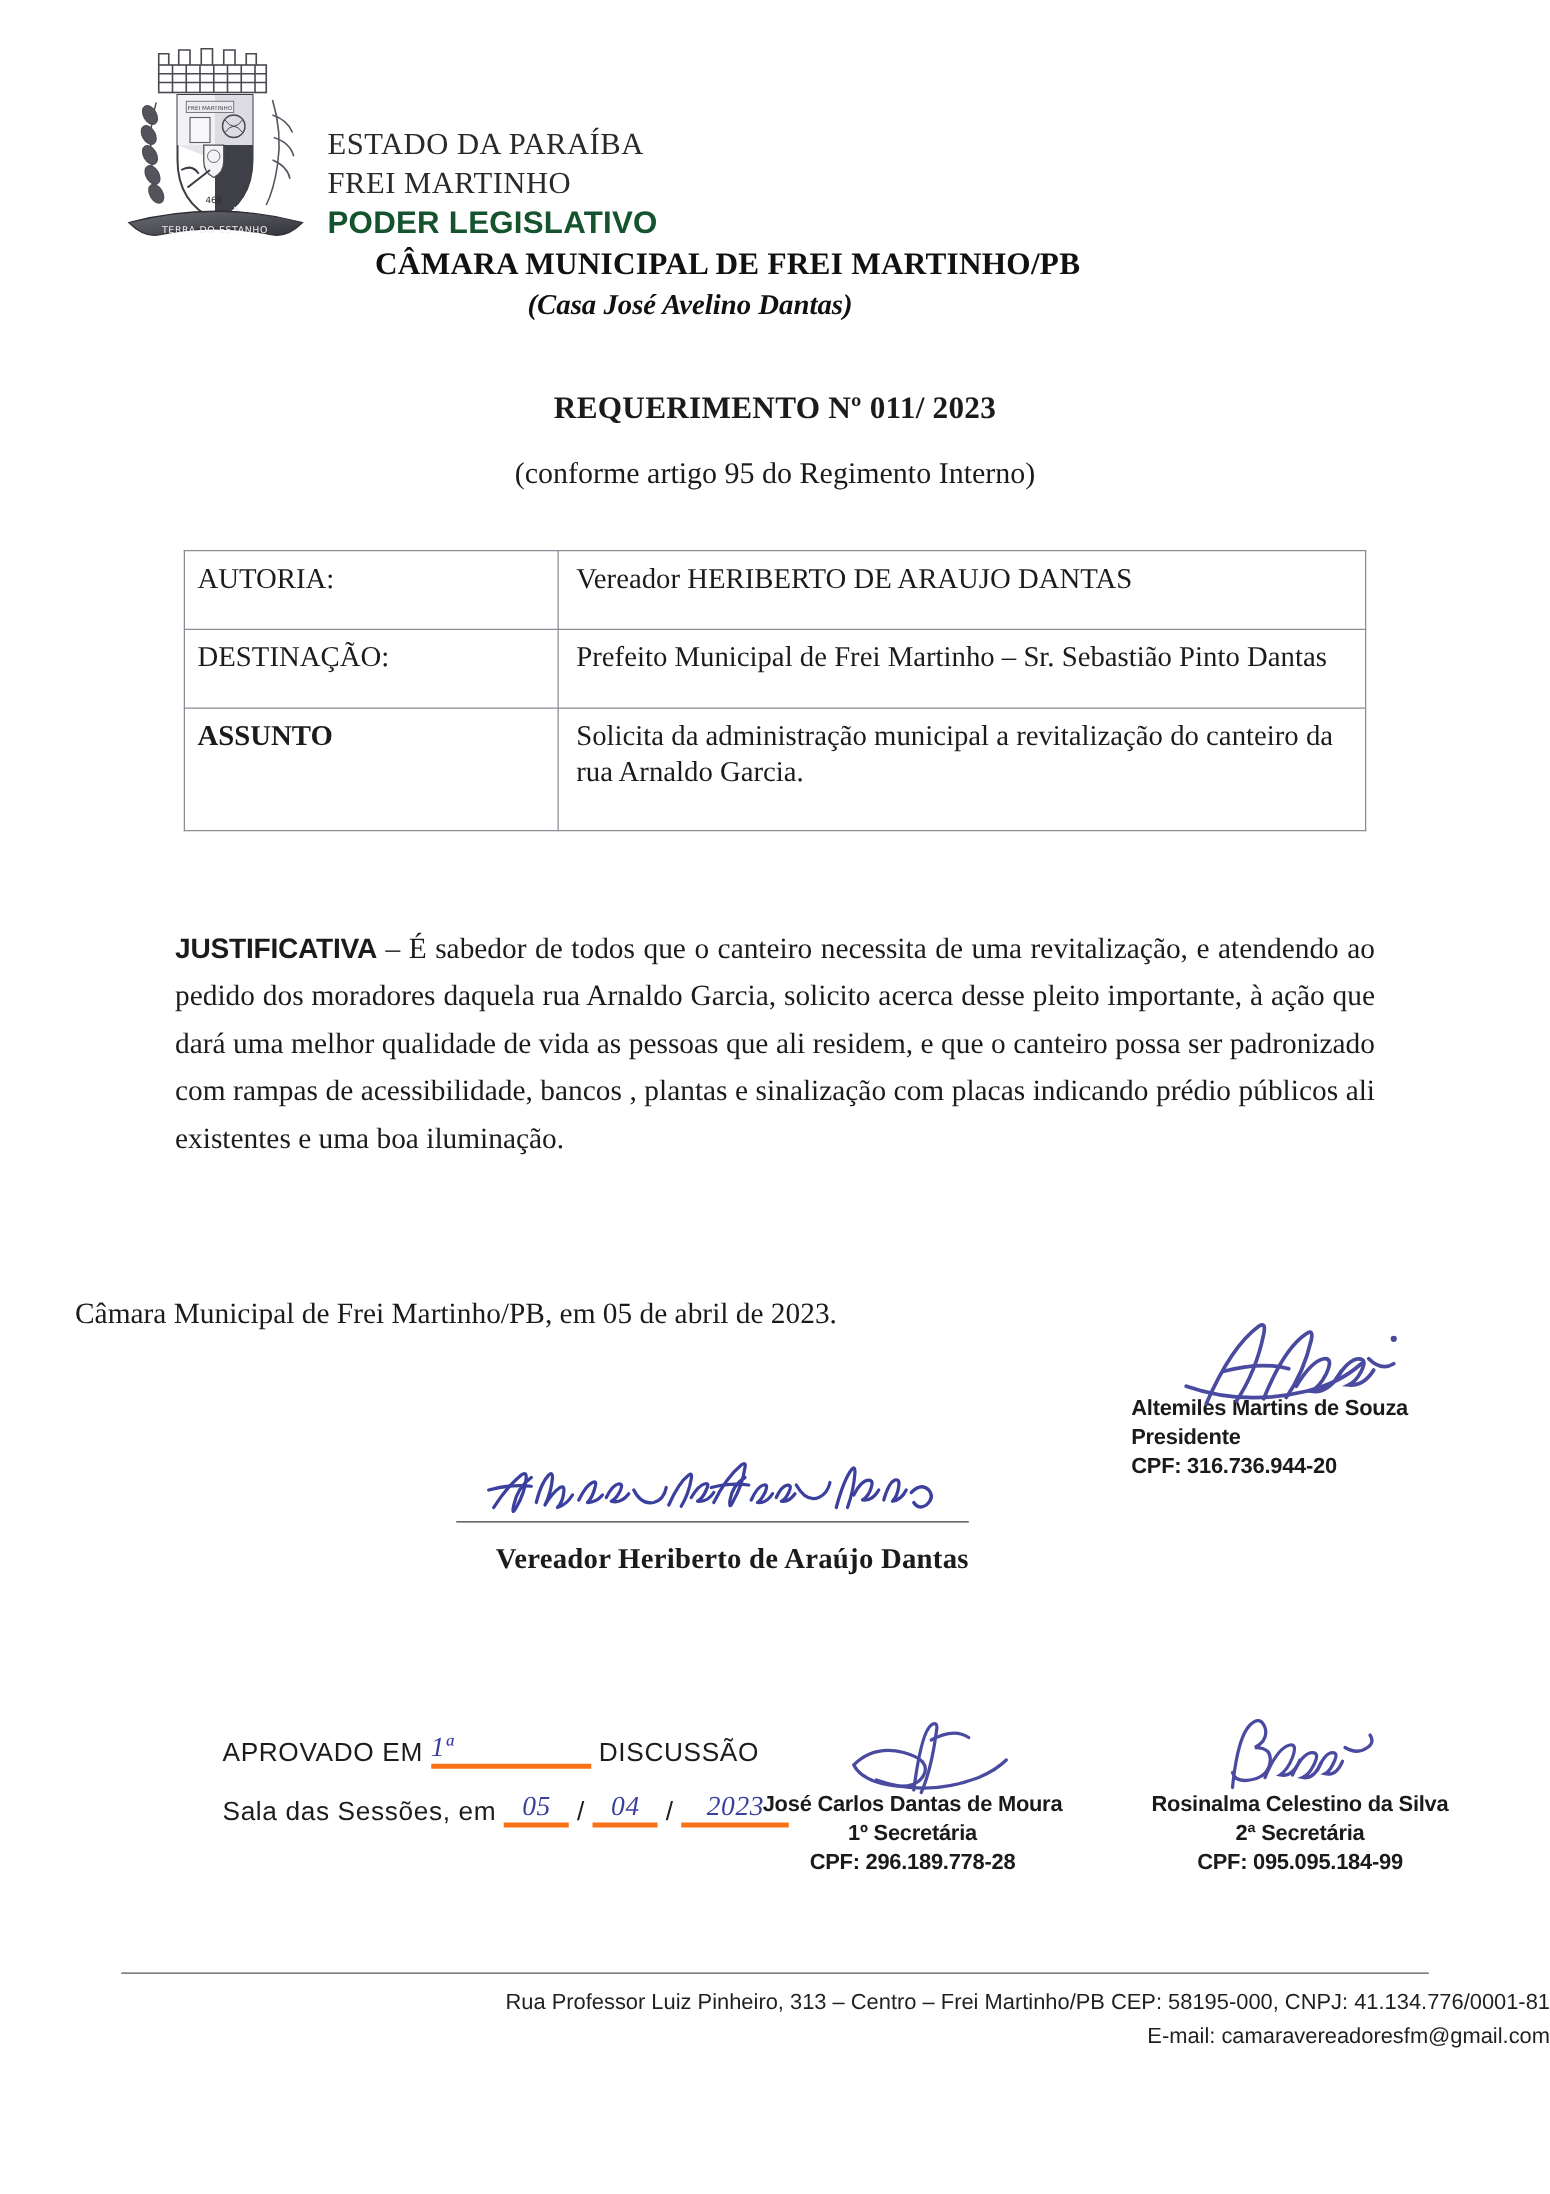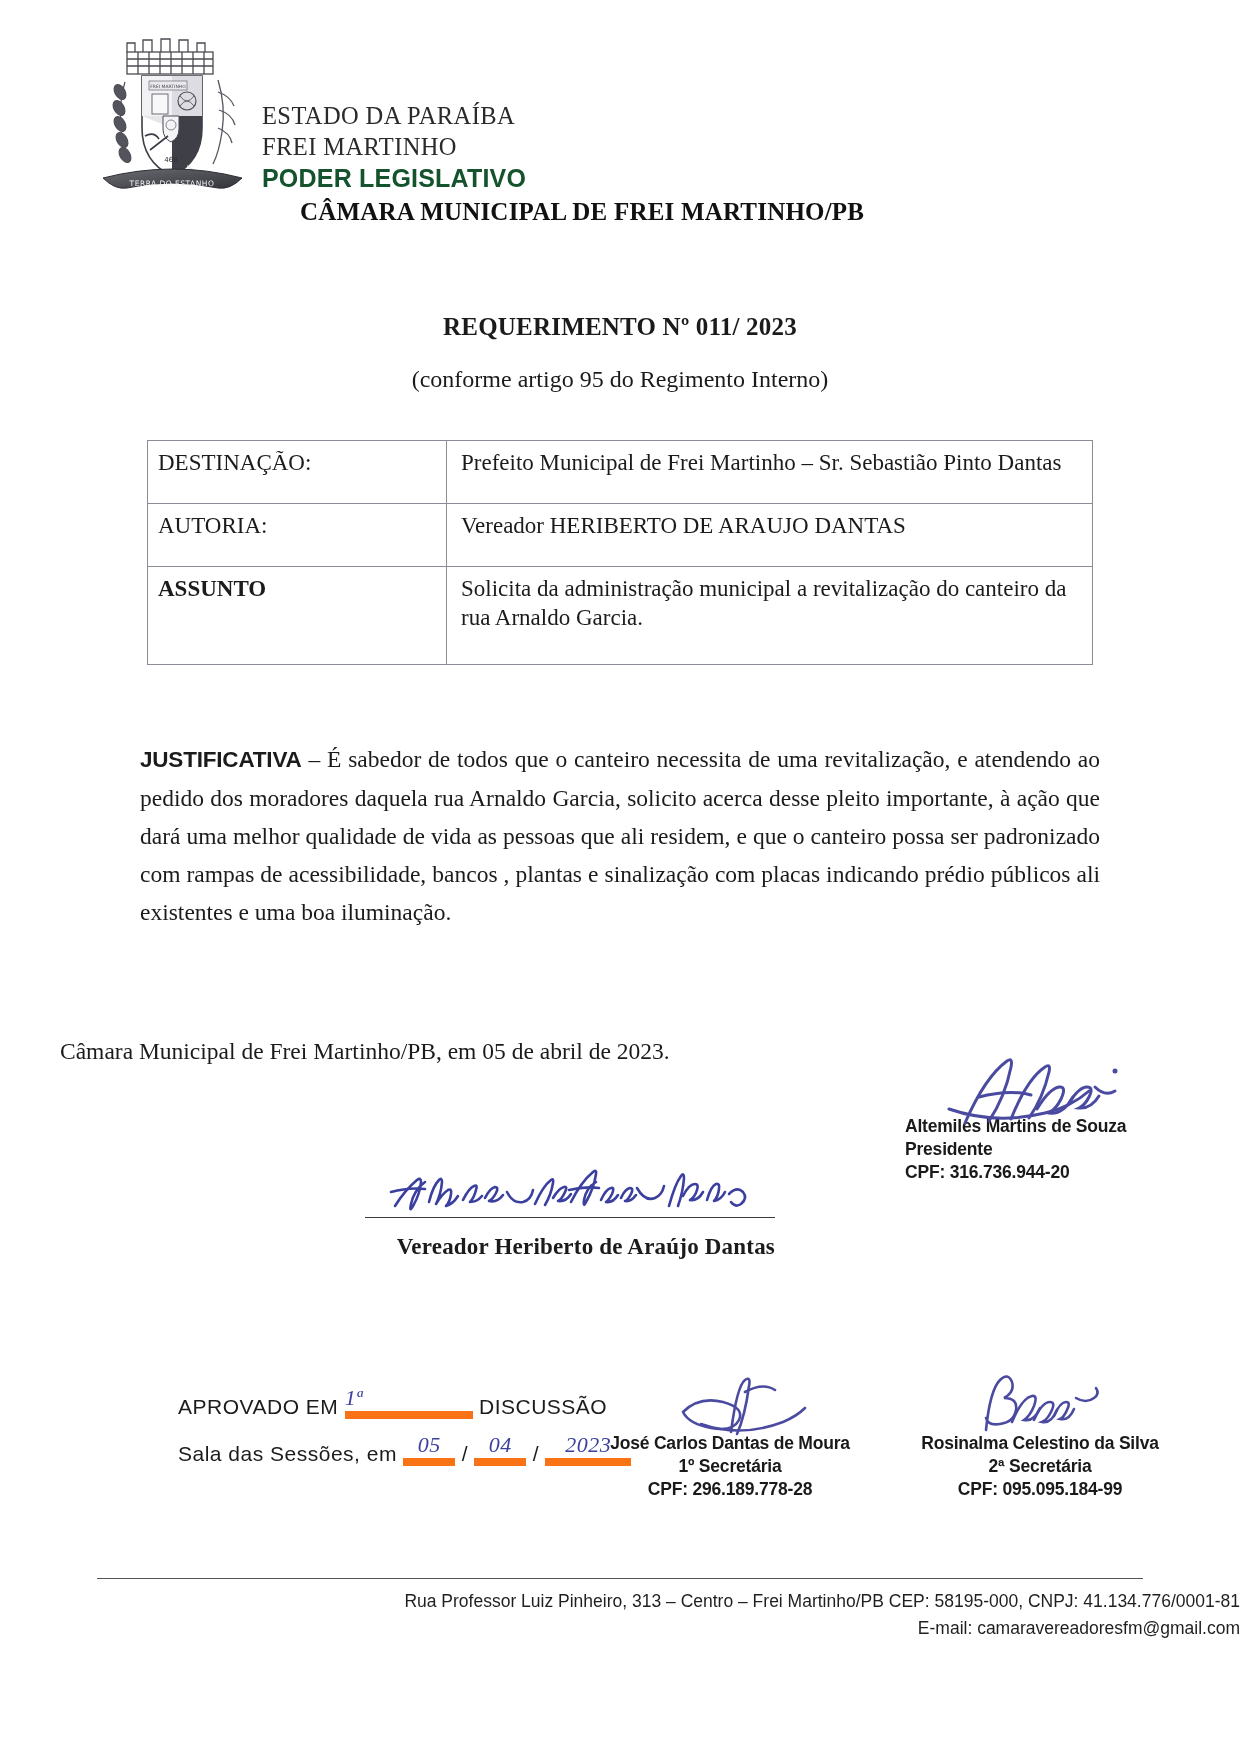--- a/index.html
+++ b/index.html
@@ -195,21 +195,21 @@
   }
   .ap-row {
     position: relative;
     height: 47px;
     font-size: 21px;
     letter-spacing: 0.5px;
     white-space: nowrap;
   }
   .ap-row .ap-fill {
     display: inline-block;
-    border-bottom: 8px solid #f97316;
+    border-bottom: 4px solid #f97316;
     vertical-align: bottom;
   }
   .hand {
     font-family: "Liberation Serif", serif;
     font-style: italic;
     color: #3b3f9e;
     font-size: 22px;
   }
   .ap-r1-blank { width: 128px; }
   .ap-r2-blank { width: 268px; text-align: center; }
@@ -321,35 +321,36 @@
           <text x="77" y="156" font-size="7.5" text-anchor="middle" fill="#efeff3" font-family="DejaVu Sans, sans-serif" letter-spacing="0.5">TERRA DO ESTANHO</text>
         </g>
       </svg>
     </div>
 
     <div class="header-text">
       <div class="h-line1">ESTADO DA PARAÍBA</div>
       <div class="h-line2">FREI MARTINHO</div>
       <div class="h-line3">PODER LEGISLATIVO</div>
       <div class="h-line4">CÂMARA MUNICIPAL DE FREI MARTINHO/PB</div>
+      <div class="h-line5">(Casa José Avelino Dantas)</div>
     </div>
   </div>
 
   <div class="doc-title">REQUERIMENTO Nº 011/ 2023</div>
   <div class="doc-subtitle">(conforme artigo 95 do Regimento Interno)</div>
 
   <table class="info-table">
     <tbody>
       <tr>
+        <td class="label">AUTORIA:</td>
+        <td class="value">Vereador HERIBERTO DE ARAUJO DANTAS</td>
+      </tr>
+      <tr>
         <td class="label">DESTINAÇÃO:</td>
         <td class="value">Prefeito Municipal de Frei Martinho – Sr. Sebastião Pinto Dantas</td>
-      </tr>
-      <tr>
-        <td class="label">AUTORIA:</td>
-        <td class="value">Vereador HERIBERTO DE ARAUJO DANTAS</td>
       </tr>
       <tr class="row-tall">
         <td class="label bold">ASSUNTO</td>
         <td class="value">Solicita da administração municipal a revitalização do canteiro da rua Arnaldo Garcia.</td>
       </tr>
     </tbody>
   </table>
 
   <div class="justificativa">
     <span class="just-label">JUSTIFICATIVA</span><span> – É sabedor de todos que o canteiro necessita de uma revitalização, e atendendo ao pedido dos moradores daquela rua Arnaldo Garcia, solicito acerca desse pleito importante, à ação que dará uma melhor qualidade de vida as pessoas que ali residem, e que o canteiro possa ser padronizado com rampas de acessibilidade, bancos , plantas e sinalização com placas indicando prédio públicos ali existentes e uma boa iluminação.</span>

